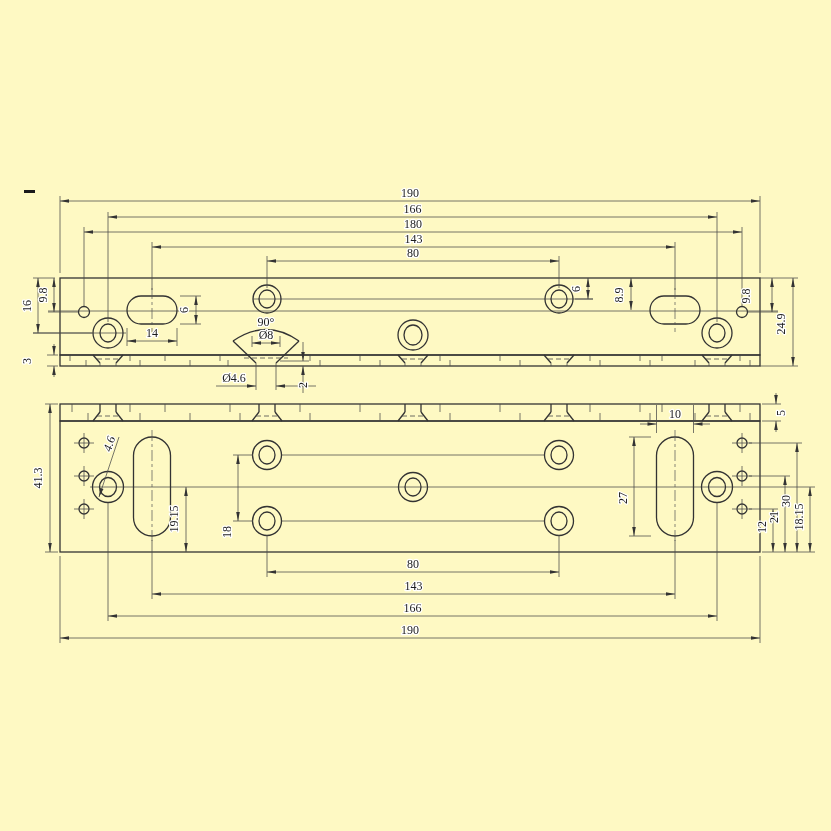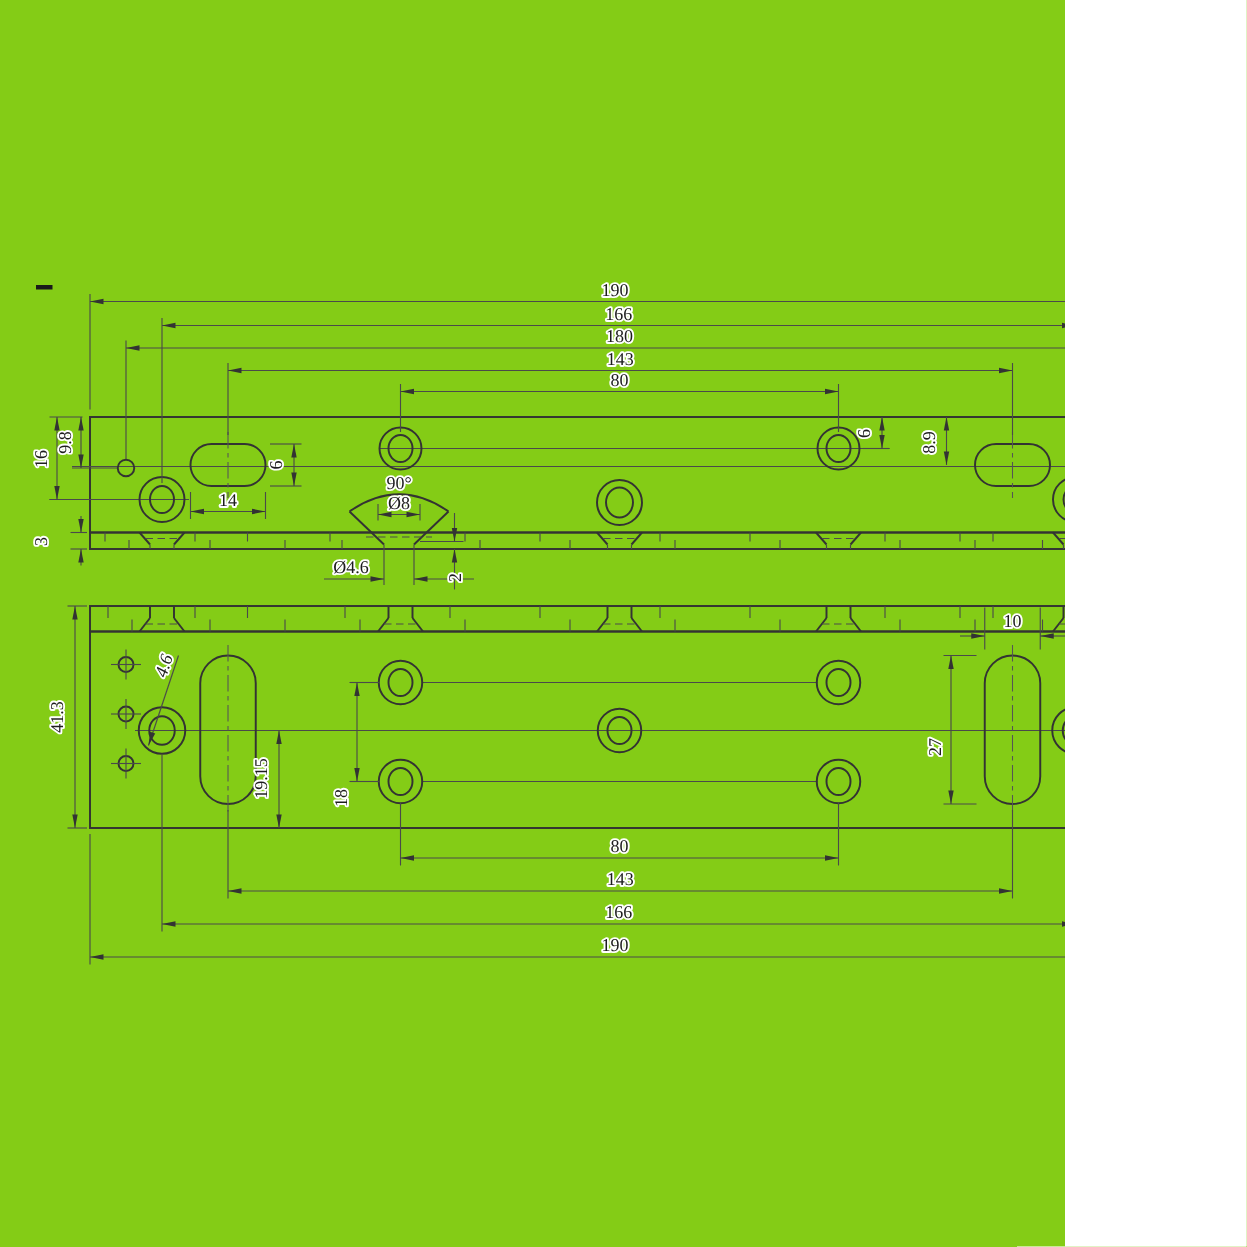--- a/index.html
+++ b/index.html
@@ -1,16 +1,16 @@
 <!DOCTYPE html>
 <html><head>
 <meta charset="utf-8">
 <style>
   html,body{margin:0;padding:0;background:#fff}
-  .page{width:710px;height:831px;position:relative;background:#84cc16;overflow:hidden}
+  .page{width:831px;height:831px;position:relative;background:#fef9c3;overflow:hidden}
   svg{display:block}
   .ol{fill:none;stroke:#333;stroke-width:1.3}
   .tl{fill:none;stroke:#4a4a4a;stroke-width:0.75}
   .dash{fill:none;stroke:#4a4a4a;stroke-width:0.8;stroke-dasharray:5 3}
   .cl{fill:none;stroke:#555;stroke-width:0.7;stroke-dasharray:11 3 3 3}
   .ar{fill:#333;stroke:none}
   text.lbl{font-family:"Liberation Serif",serif;font-size:12px;fill:#1d1d1d;text-anchor:middle;
            paint-order:stroke;stroke:#fff;stroke-width:2.5px;stroke-linejoin:round}
   text.it{font-style:italic}
   .mark{fill:#1a1a1a}

